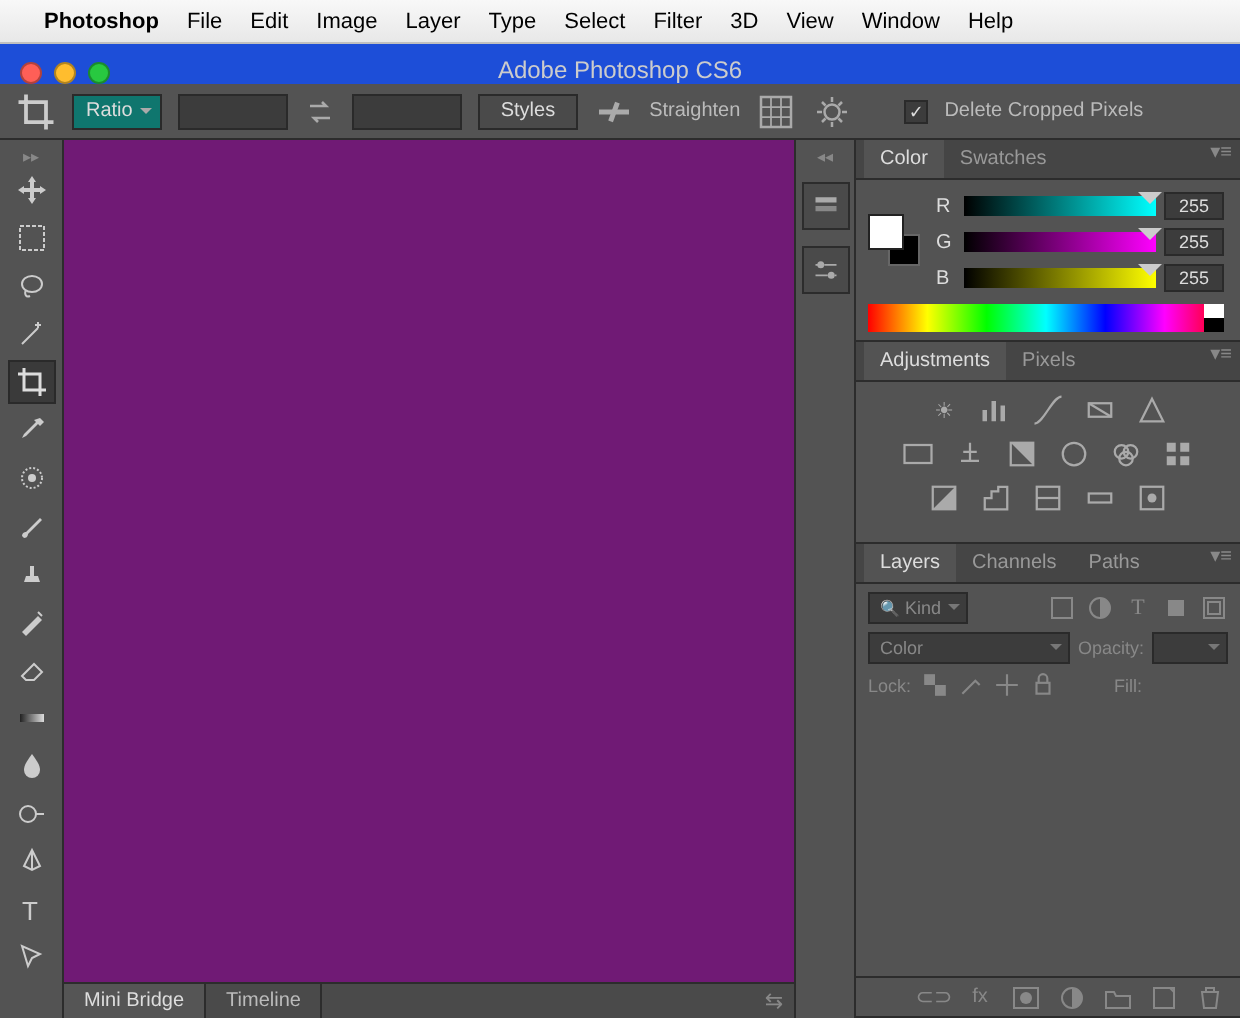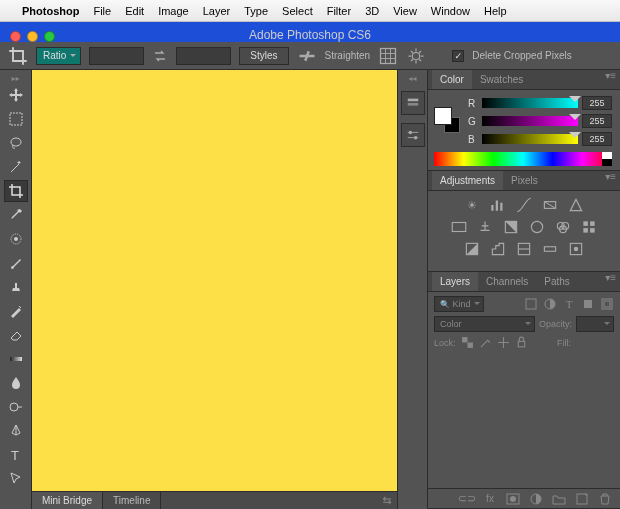--- a/index.html
+++ b/index.html
@@ -35,21 +35,21 @@
 .optbar .checkbox { width: 12px; height: 12px; background: #3c3c3c; border: 1px solid #2a2a2a; display: inline-flex; align-items: center; justify-content: center; color: #ddd; font-size: 9px; }
 
 
 .main { display: flex; height: calc(100% - 48px); }
 .toolpanel { width: 32px; background: #535353; border-right: 1px solid #2c2c2c; display: flex; flex-direction: column; align-items: center; padding-top: 4px; gap: 2px; }
 .toolpanel .grip { width: 20px; height: 8px; display:flex; justify-content:center; align-items:center; color:#888; font-size:8px; }
 .tool { width: 24px; height: 22px; display: flex; align-items: center; justify-content: center; color: #ccc; border: 1px solid transparent; }
 .tool.active { background: #3a3a3a; border: 1px solid #2a2a2a; }
 .tool svg { width: 16px; height: 16px; }
 
-.canvas { flex: 1; background: #fde047; position: relative; border-right: 1px solid #2c2c2c; }
+.canvas { flex: 1; background: #701a75; position: relative; border-right: 1px solid #2c2c2c; }
 .bottomtabs { position: absolute; bottom: 0; left: 0; right: 0; height: 18px; background: #4a4a4a; display: flex; align-items: center; border-top: 1px solid #2c2c2c; }
 .bottomtabs .tab { padding: 0 10px; height: 100%; display: flex; align-items: center; font-size: 10px; color: #bbb; border-right: 1px solid #2c2c2c; }
 .bottomtabs .tab.active { background: #555; color: #ddd; }
 .bottomtabs .rswitch { margin-left: auto; width: 20px; display:flex; justify-content:center; color:#888; }
 
 
 .iconstrip { width: 30px; background: #535353; border-right: 1px solid #2c2c2c; display:flex; flex-direction:column; align-items:center; padding-top:4px; gap:8px; }
 .iconstrip .sbtn { width:24px; height:24px; background:#4a4a4a; border:1px solid #2c2c2c; display:flex; align-items:center; justify-content:center; color:#aaa; }
 
 

